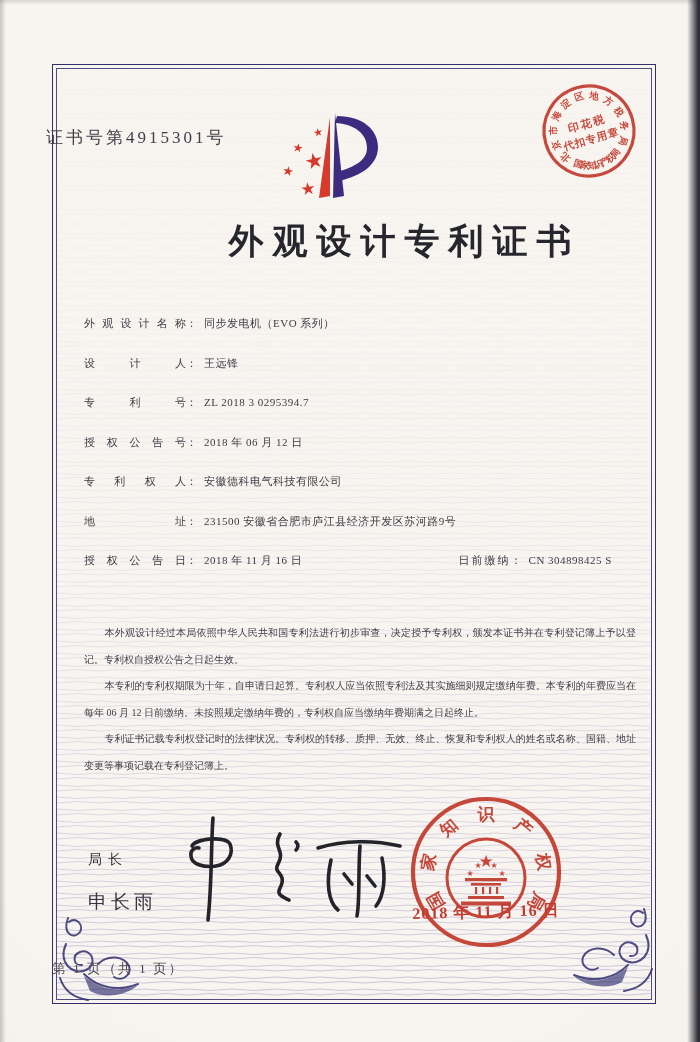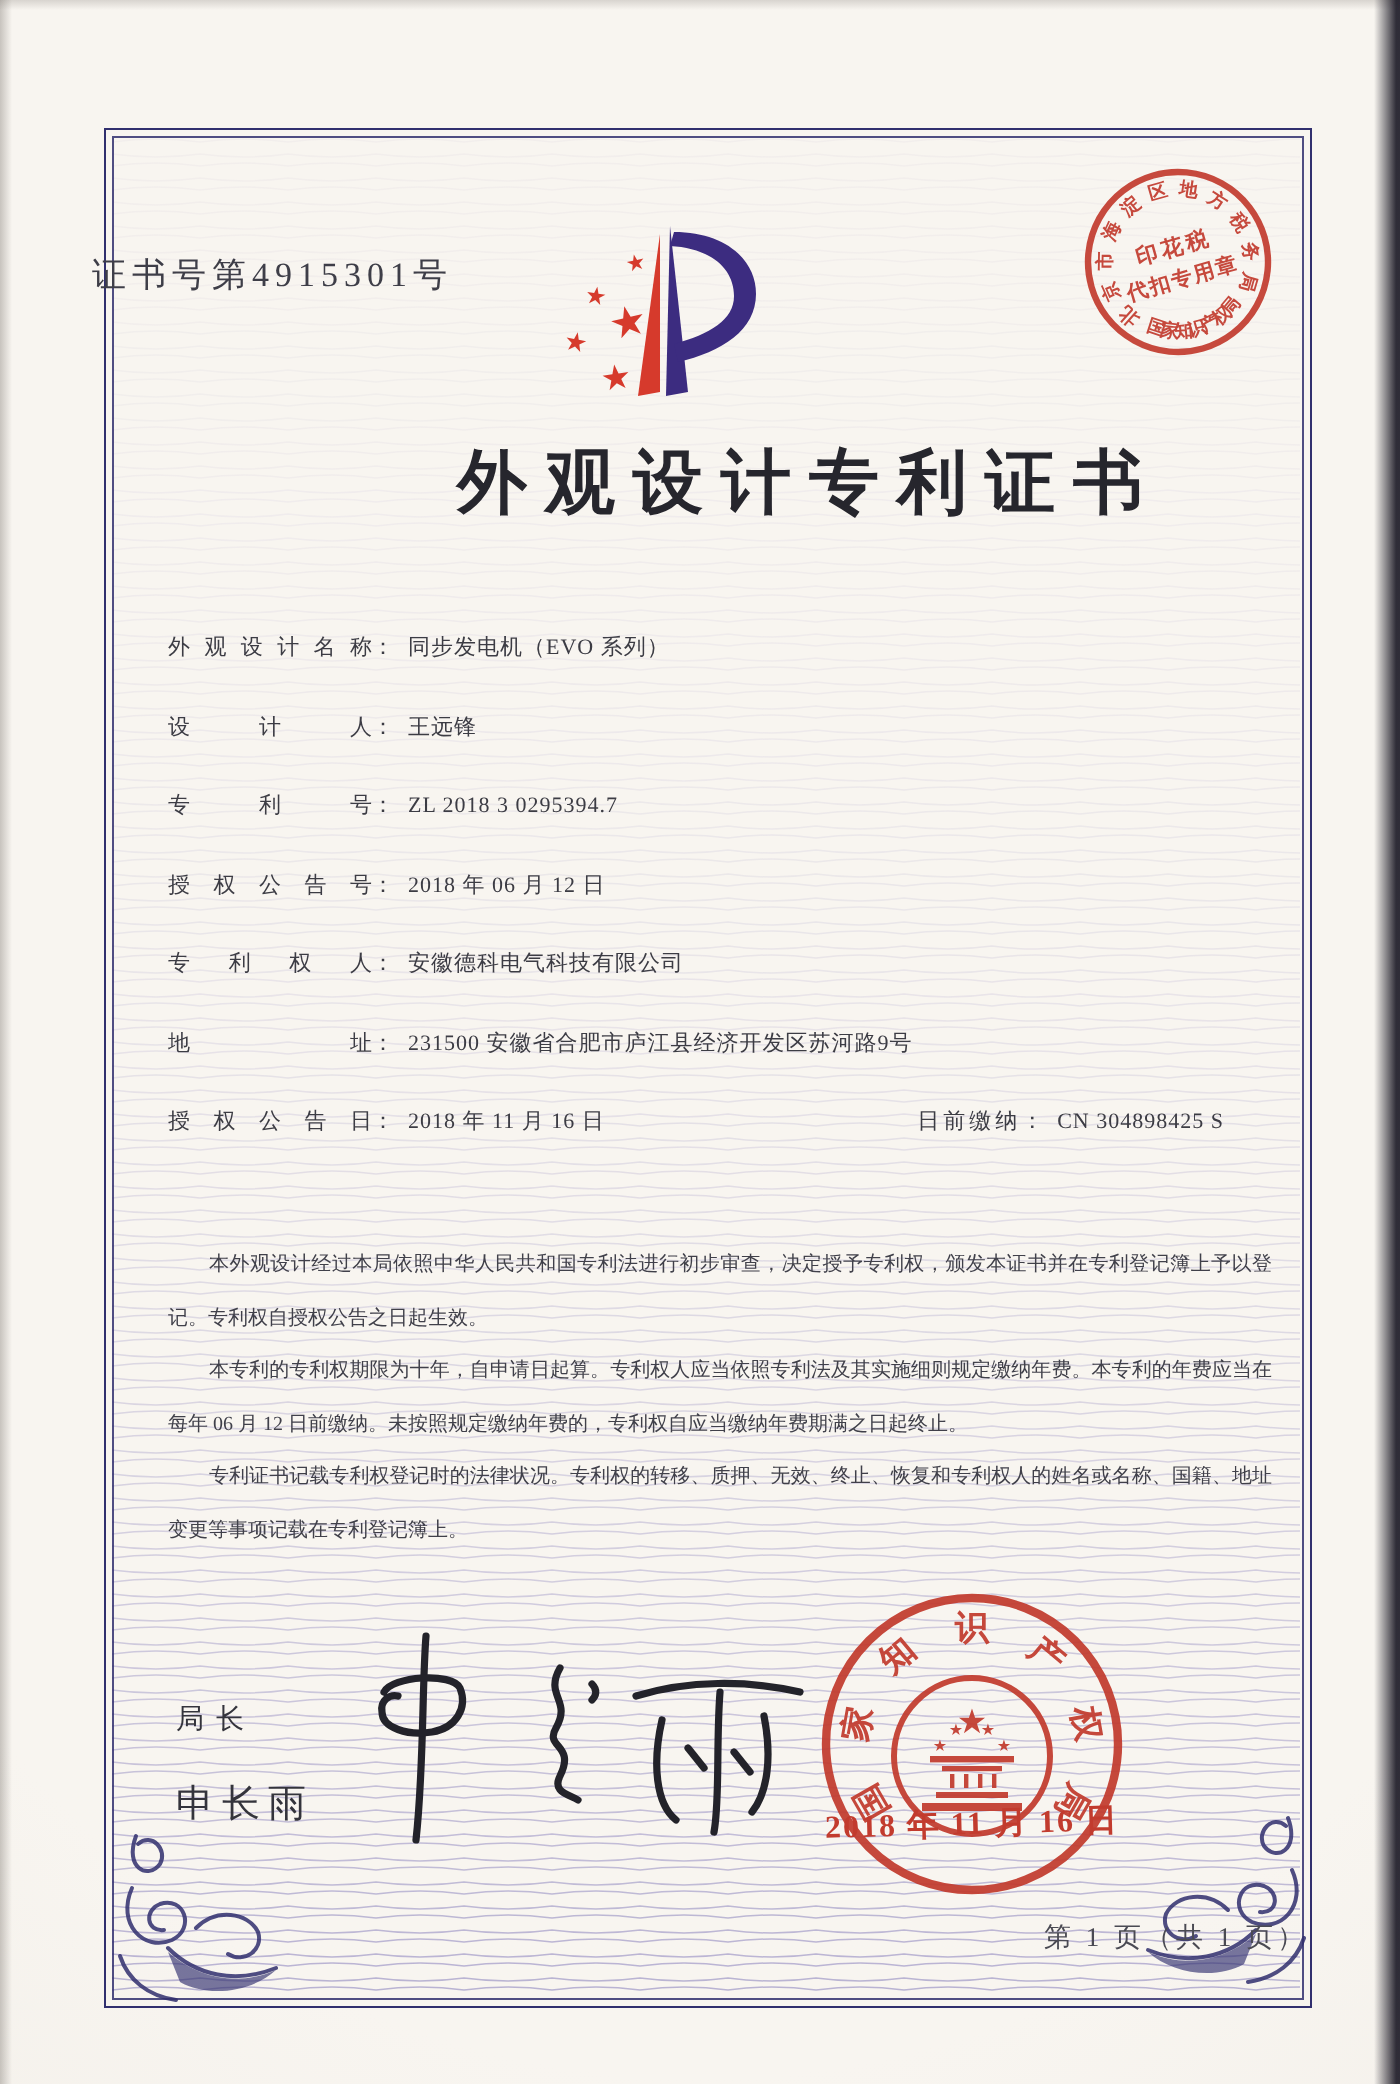--- a/index.html
+++ b/index.html
@@ -44,21 +44,21 @@
   .paras p{margin:0;text-indent:2.05em;}
 
   .sig-title{position:absolute;left:88px;top:851px;font-size:14px;letter-spacing:6px;color:#34343c;z-index:3;}
   .sig-name{position:absolute;left:88px;top:889px;font-size:19px;letter-spacing:4px;color:#34343c;z-index:3;}
   .signature{position:absolute;left:168px;top:812px;z-index:3;}
 
   .seal{position:absolute;left:400px;top:786px;z-index:4;opacity:.93;}
   .seal-date{position:absolute;left:398px;top:902px;width:176px;text-align:center;font-size:16px;
     font-weight:bold;color:var(--seal-red);letter-spacing:1px;transform:rotate(-1.5deg);z-index:5;}
 
-  .footer{position:absolute;left:52px;top:960px;width:602px;text-align:right;
+  .footer{position:absolute;left:52px;top:960px;width:602px;text-align:left;
     font-size:13.5px;letter-spacing:2px;color:#4a4a53;z-index:3;}
 
   svg text{font-family:"Liberation Serif","DejaVu Serif",serif;}
 </style>
 </head>
 <body>
 
 <div class="photo" style="--seal-red: #c23b2e; --border-navy: #312f6e; --logo-red: #d63a2c; --logo-purple: #3c2c80; --guilloche-purple: #8077b8; --ink: #3c3c44;">
 
   <svg id="guilloche" width="594" height="930">

